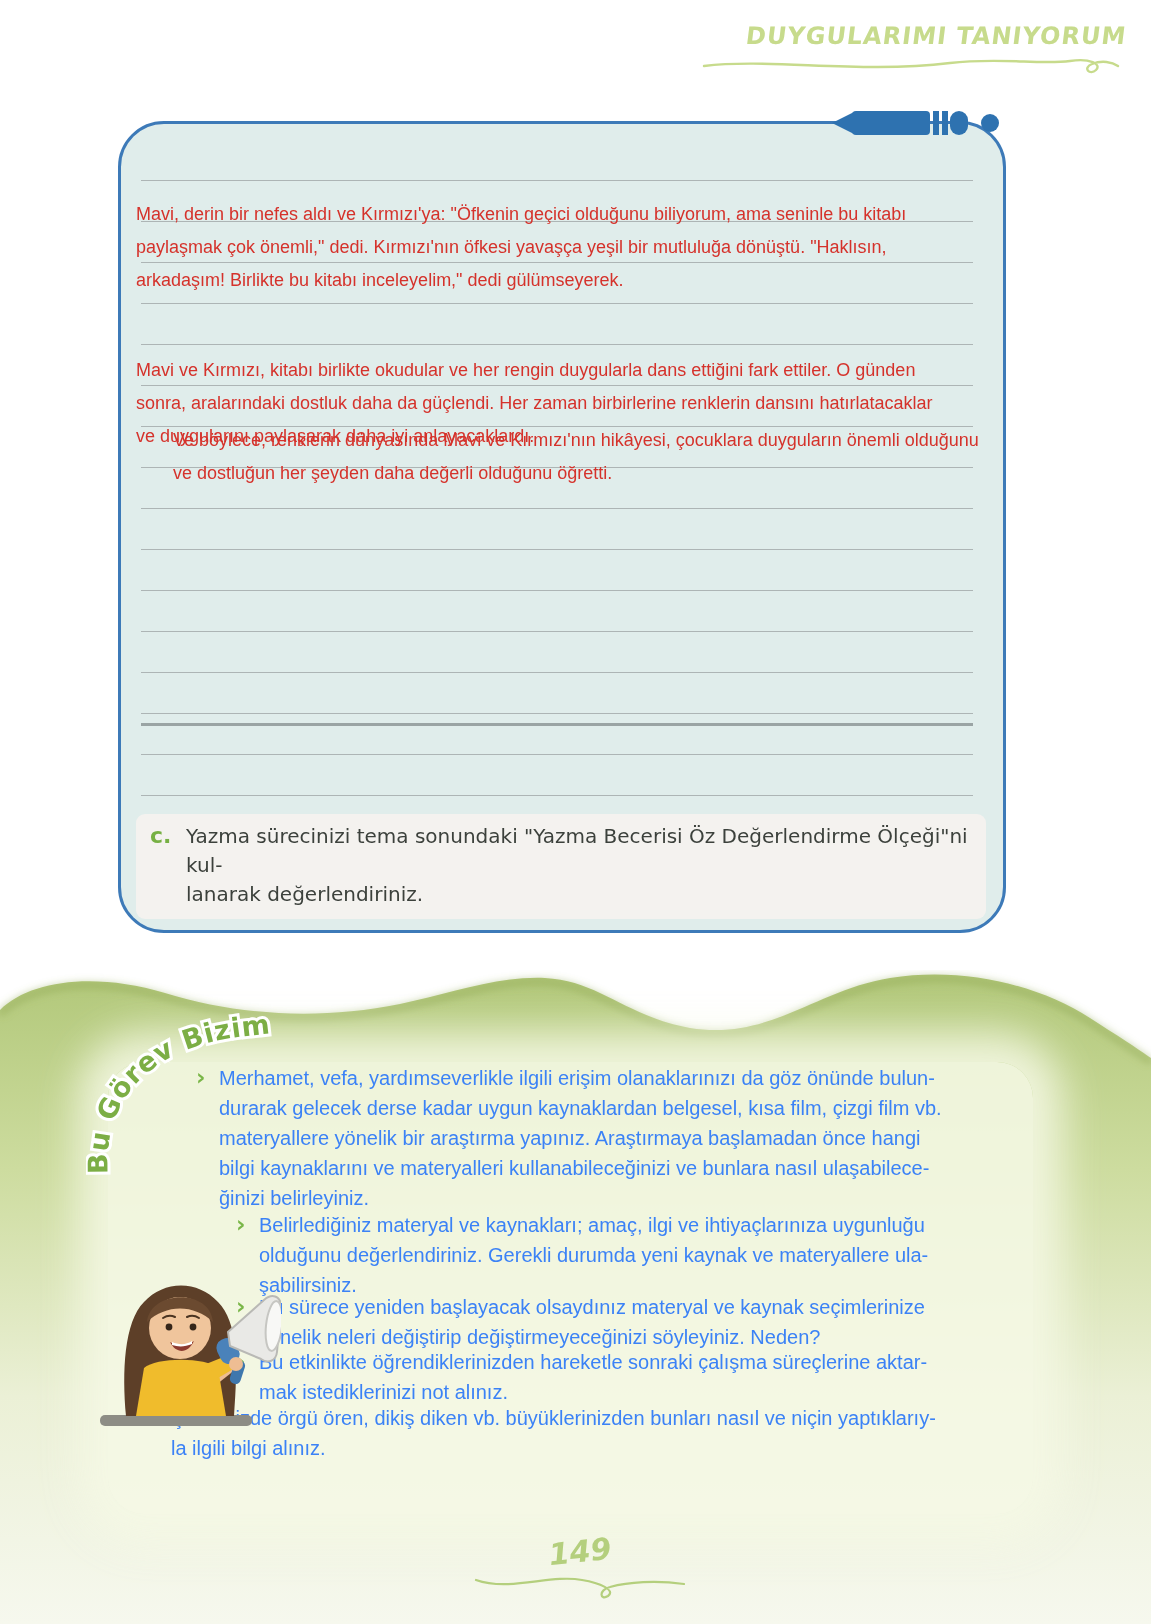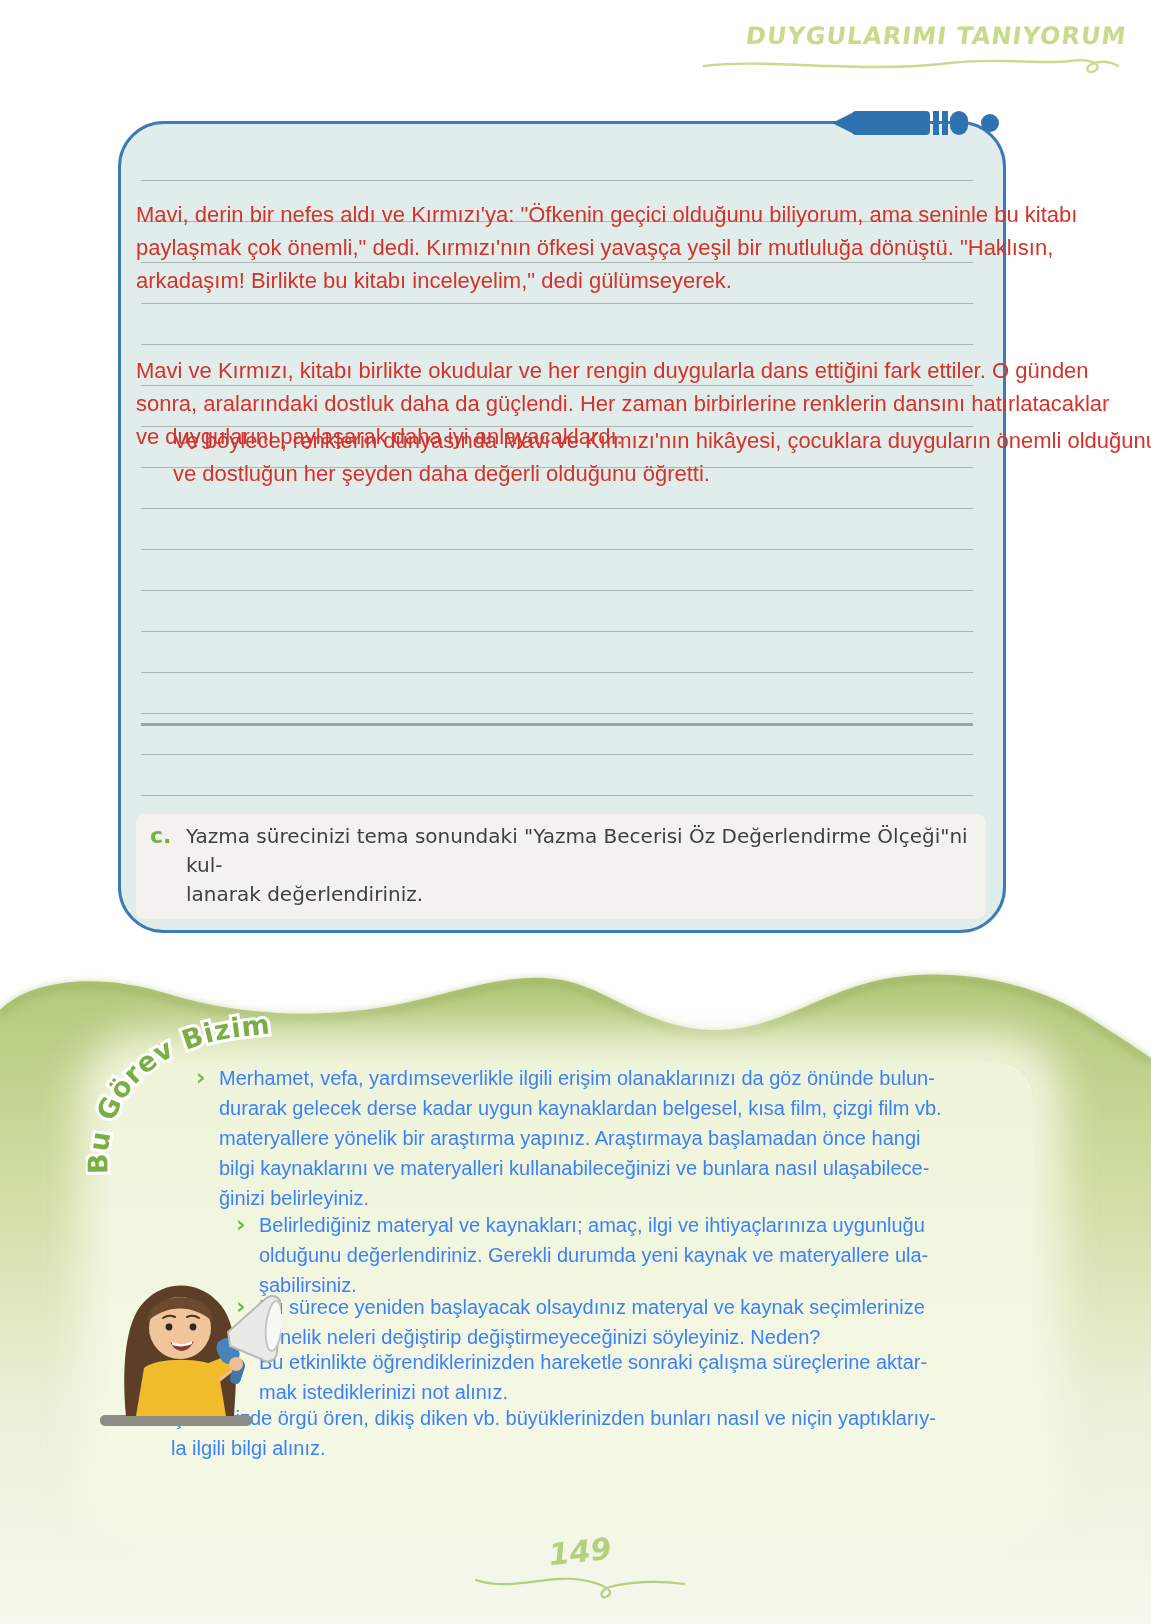--- a/index.html
+++ b/index.html
@@ -25,21 +25,21 @@
   }
   .rules{
     position:absolute;left:20px;right:30px;top:16px;height:670px;
     background:repeating-linear-gradient(to bottom,
       transparent 0px,transparent 39.5px,#adb5b5 39.5px,#adb5b5 41px);
   }
   .rule-strong{position:absolute;left:20px;right:30px;top:599px;height:2.5px;background:#9aa4a4;}
   .pencil-wrap{left:818px;top:103px;}
 
   .red-par{
-    color:#d5322b;font-size:22px;line-height:33px;width:990px;
+    color:#d5322b;font-size:18px;line-height:33px;width:990px;
     white-space:pre-line;font-weight:500;
   }
   .p1{left:136px;top:198px;}
   .p2{left:136px;top:314px;margin-top:40px;}
   .p3{left:136px;top:424px;margin-left:37px;}
 
   .instruction-strip{
     left:136px;top:814px;width:850px;min-height:66px;
     background:#f4f2ef;border-radius:9px;padding:8px 14px 10px 14px;
     box-sizing:border-box;

